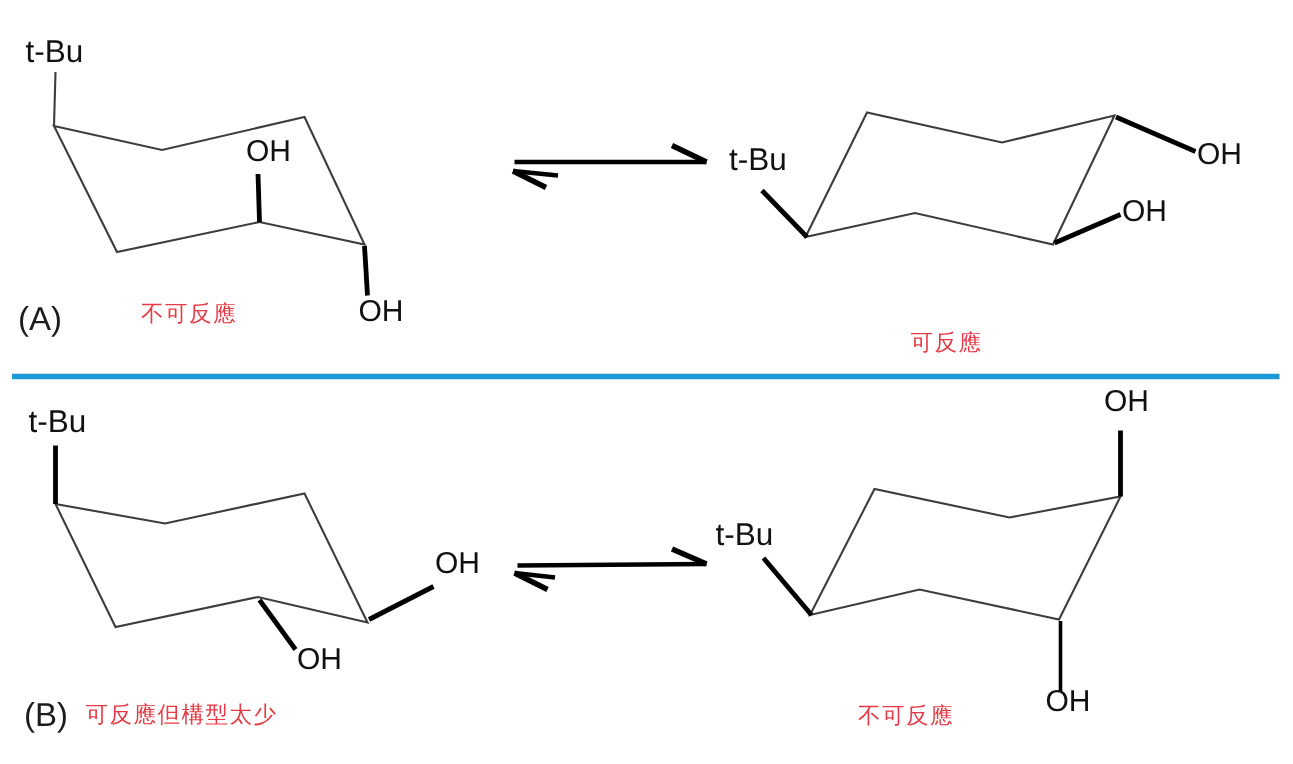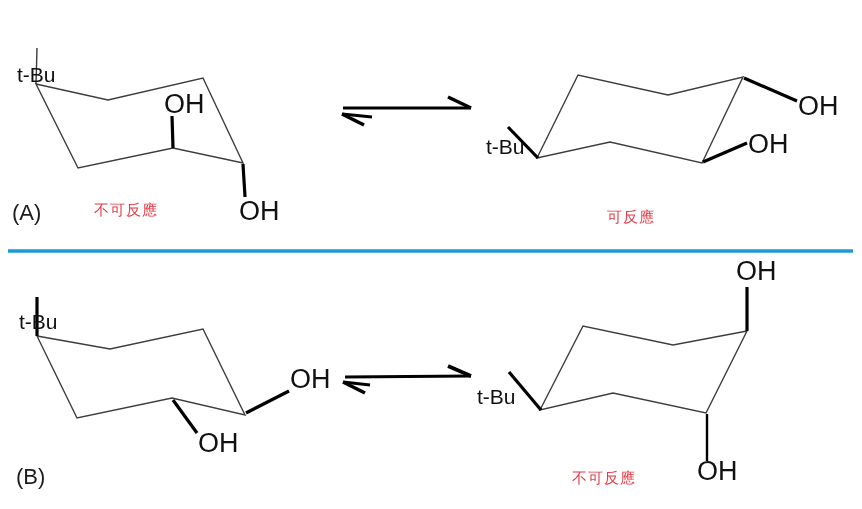--- a/index.html
+++ b/index.html
@@ -12,34 +12,34 @@
   }
   svg.linework{position:absolute;left:0;top:0;}
   .chair{fill:none;stroke:#3d3d3d;stroke-width:1.4px;stroke-linejoin:miter;}
   .thinbond{stroke:#3d3d3d;stroke-width:1.4px;}
   .bond{stroke:#000000;stroke-width:3.2px;}
   .bond-med{stroke:#000000;stroke-width:2.4px;}
   .arrowline{stroke:#000000;stroke-width:3px;fill:none;}
   .barb{stroke:#000000;stroke-width:3.6px;fill:none;}
   .divider{stroke:var(--divider-blue,#1c9ad6);stroke-width:3.6px;}
   .lbl{position:absolute;white-space:nowrap;line-height:1;color:#111;}
-  .atom{font-size:27px;letter-spacing:0px;}
-  .tbu{font-size:21px;margin-top:40px;}
+  .atom{font-size:20px;letter-spacing:0px;}
+  .tbu{font-size:21px;}
   .plabel{font-size:22px;color:#1c1c1c;}
   .caption{font-size:15px;color:var(--caption-red,#e63a46);letter-spacing:1px;}
   
   .a-left-tbu{left:17px;top:24px;}
   .a-left-oh-top{left:164px;top:91px;}
   .a-left-oh-bottom{left:239px;top:198px;}
   .a-label{left:12px;top:202px;}
   .a-left-caption{left:94px;top:202px;}
   .a-right-tbu{left:486px;top:96px;}
   .a-right-oh-top{left:798px;top:93px;}
   .a-right-oh-mid{left:748px;top:131px;}
-  .a-right-caption{left:607px;top:209px;}
+  .a-right-caption{left:607px;top:221px;}
   .b-left-tbu{left:19px;top:271px;}
   .b-left-oh-right{left:290px;top:366px;}
   .b-left-oh-bottom{left:198px;top:430px;}
   .b-label{left:16px;top:466px;}
   .b-left-caption{left:57px;top:469px;}
   .b-right-tbu{left:477px;top:346px;}
   .b-right-oh-top{left:736px;top:258px;}
   .b-right-oh-bottom{left:697px;top:458px;}
   .b-right-caption{left:572px;top:470px;}
 </style>
@@ -102,18 +102,19 @@
   <span class="lbl caption a-left-caption">不可反應</span>
   <span class="lbl tbu a-right-tbu">t-Bu</span>
   <span class="lbl atom a-right-oh-top">OH</span>
   <span class="lbl atom a-right-oh-mid">OH</span>
   <span class="lbl caption a-right-caption">可反應</span>
 
   <span class="lbl tbu b-left-tbu">t-Bu</span>
   <span class="lbl atom b-left-oh-right">OH</span>
   <span class="lbl atom b-left-oh-bottom">OH</span>
   <span class="lbl plabel b-label">(B)</span>
+  <span class="lbl caption b-left-caption">可反應但構型太少</span>
   <span class="lbl tbu b-right-tbu">t-Bu</span>
   <span class="lbl atom b-right-oh-top">OH</span>
   <span class="lbl atom b-right-oh-bottom">OH</span>
   <span class="lbl caption b-right-caption">不可反應</span>
 
 </div>
 
 </body></html>

